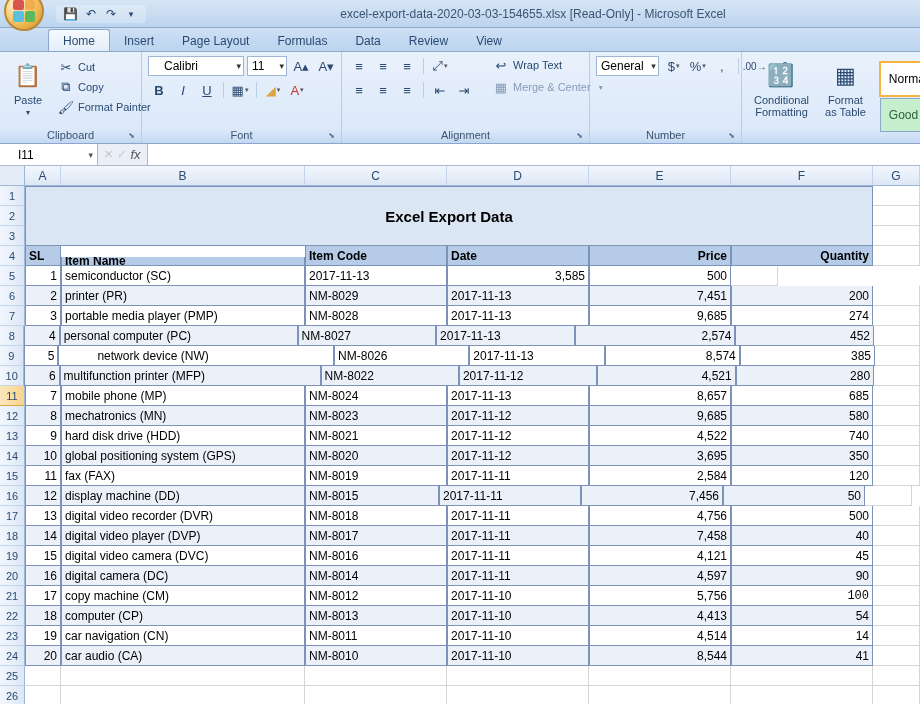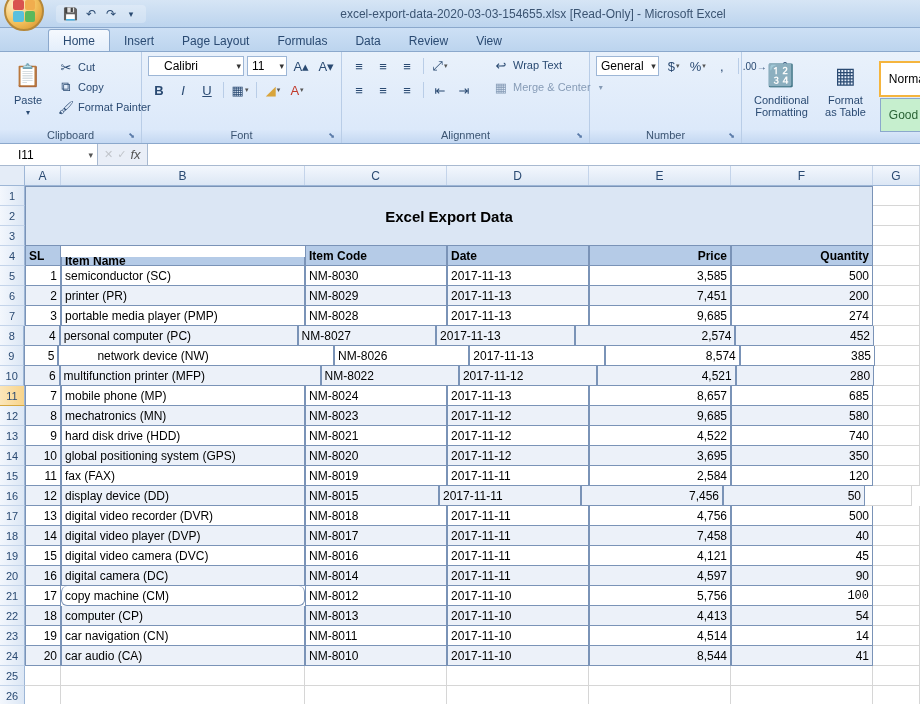--- a/index.html
+++ b/index.html
@@ -317,21 +317,20 @@
         <div class="cell hdr-cell col-C" style="width: 142px;">Item Code</div>
         <div class="cell hdr-cell col-D" style="width: 142px;">Date</div>
         <div class="cell hdr-cell col-E num" style="width: 142px;">Price</div>
         <div class="cell hdr-cell col-F num" style="width: 142px;">Quantity</div>
         <div class="cell col-G"></div>
       </div>
       <div class="row">
         <div class="rh">5</div>
         <div class="cell data-cell col-A num" style="width: 36px;">1</div>
         <div class="cell data-cell col-B" style="width: 244px;">semiconductor (SC)</div>
-        <div class="cell data-cell col-C" style="width: 142px;">NM-8030</div>
         <div class="cell data-cell col-D" style="width: 142px;">2017-11-13</div>
         <div class="cell data-cell col-E num" style="width: 142px;">3,585</div>
         <div class="cell data-cell col-F num" style="width: 142px;">500</div>
         <div class="cell col-G"></div>
       </div>
       <div class="row data-row-even">
         <div class="rh">6</div>
         <div class="cell data-cell col-A num" style="width: 36px;">2</div>
         <div class="cell data-cell col-B" style="width: 244px;">printer (PR)</div>
         <div class="cell data-cell col-C" style="width: 142px;">NM-8029</div>
@@ -426,21 +425,21 @@
         <div class="cell data-cell col-B" style="width: 244px;">fax (FAX)</div>
         <div class="cell data-cell col-C" style="width: 142px;">NM-8019</div>
         <div class="cell data-cell col-D" style="width: 142px;">2017-11-11</div>
         <div class="cell data-cell col-E num" style="width: 142px;">2,584</div>
         <div class="cell data-cell col-F num" style="width: 142px;">120</div>
         <div class="cell col-G"></div>
       </div>
       <div class="row data-row-even">
         <div class="rh">16</div>
         <div class="cell data-cell col-A num" style="width: 36px;">12</div>
-        <div class="cell data-cell col-B" style="width: 244px;">display device (DD)</div>
+        <div class="cell data-cell col-B" style="width: 244px;">display machine (DD)</div>
         <div class="cell data-cell col-C" style="width: 134px;">NM-8015</div>
         <div class="cell data-cell col-D" style="width: 142px;">2017-11-11</div>
         <div class="cell data-cell col-E num" style="width: 142px;">7,456</div>
         <div class="cell data-cell col-F num" style="width: 142px;">50</div>
         <div class="cell col-G"></div>
       </div>
       <div class="row">
         <div class="rh">17</div>
         <div class="cell data-cell col-A num" style="width: 36px;">13</div>
         <div class="cell data-cell col-B" style="width: 244px;">digital video recorder (DVR)</div>
@@ -476,21 +475,21 @@
         <div class="cell data-cell col-B" style="width: 244px;">digital camera (DC)</div>
         <div class="cell data-cell col-C" style="width: 142px;">NM-8014</div>
         <div class="cell data-cell col-D" style="width: 142px;">2017-11-11</div>
         <div class="cell data-cell col-E num" style="width: 142px;">4,597</div>
         <div class="cell data-cell col-F num" style="width: 142px;">90</div>
         <div class="cell col-G"></div>
       </div>
       <div class="row">
         <div class="rh">21</div>
         <div class="cell data-cell col-A num" style="width: 36px;">17</div>
-        <div class="cell data-cell col-B" style="width: 244px; border-radius: 6px;">copy machine (CM)</div>
+        <div class="cell data-cell col-B" style="width: 244px;">copy machine (CM)</div>
         <div class="cell data-cell col-C" style="width: 142px;">NM-8012</div>
         <div class="cell data-cell col-D" style="width: 142px;">2017-11-10</div>
         <div class="cell data-cell col-E num" style="width: 142px;">5,756</div>
         <div class="cell data-cell col-F num" style="width: 142px; font-family: Liberation Mono, monospace;">100</div>
         <div class="cell col-G"></div>
       </div>
       <div class="row data-row-even">
         <div class="rh">22</div>
         <div class="cell data-cell col-A num" style="width: 36px;">18</div>
         <div class="cell data-cell col-B" style="width: 244px;">computer (CP)</div>

